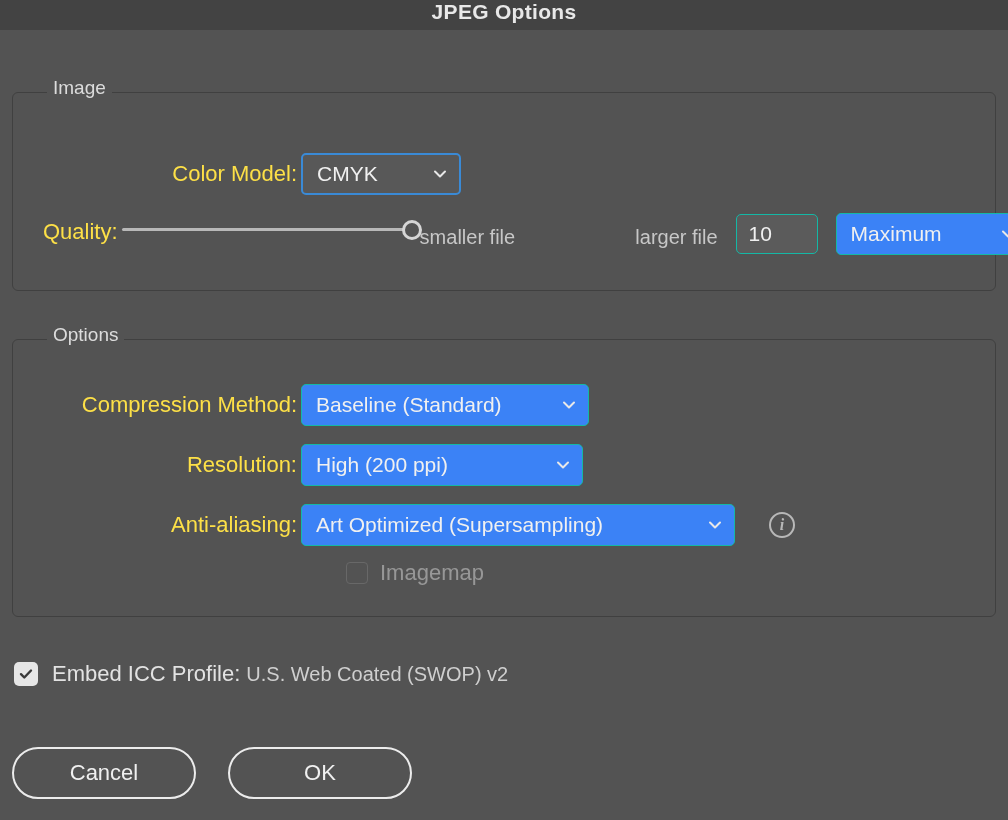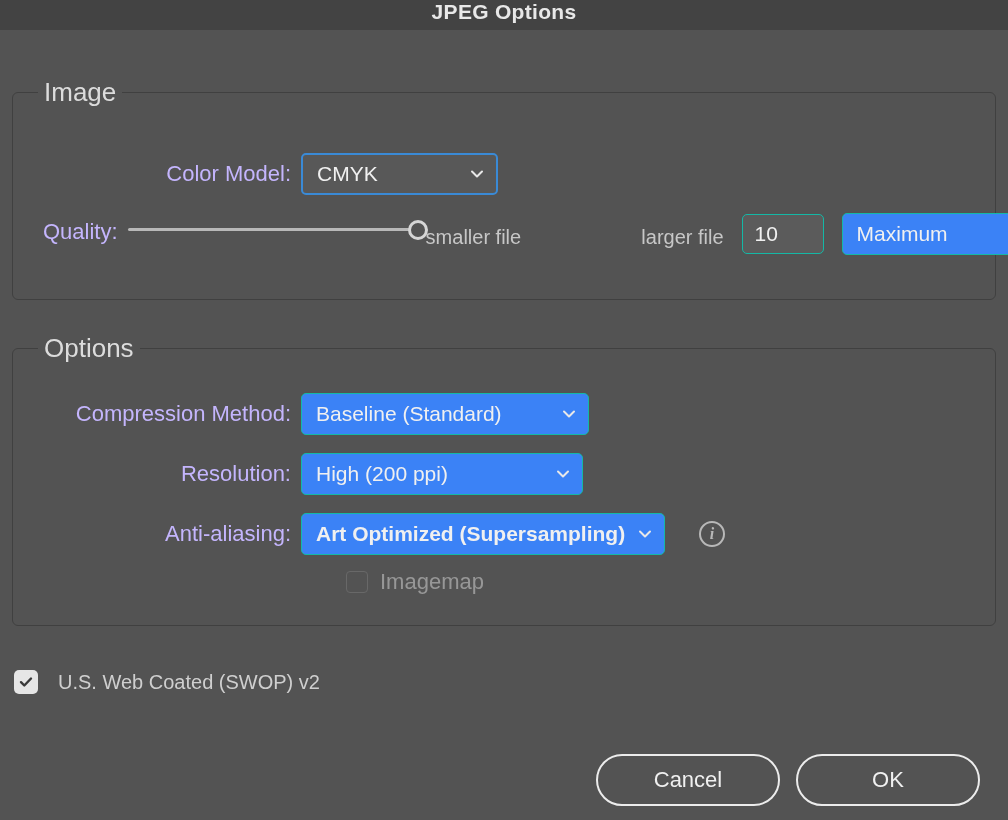--- a/index.html
+++ b/index.html
@@ -33,45 +33,45 @@
   .group {
     position: relative;
     border: 1px solid #404040;
     border-radius: 6px;
     margin-top: 62px;
     padding: 60px 30px 32px 30px;
   }
   .group-legend {
     position: absolute;
     top: -16px;
-    left: 25px;
+    left: 34px;
     background: #535353;
     padding: 0 6px;
-    font-size: 26px;
+    font-size: 19px;
     font-weight: 400;
     color: #dcdcdc;
   }
   .group2 {
     margin-top: 48px;
     padding-top: 44px;
     padding-bottom: 30px;
   }
 
   .row {
     display: flex;
     align-items: center;
     margin-bottom: 18px;
     min-height: 42px;
   }
   .row .label {
     width: 258px;
     text-align: right;
     font-size: 22px;
-    color: #c4b5fd;
-    padding-right: 10px;
+    color: #fde047;
+    padding-right: 4px;
     white-space: nowrap;
   }
   .row .controls {
     display: flex;
     align-items: center;
     gap: 18px;
     flex: 1;
   }
 
   
@@ -85,25 +85,25 @@
     height: 42px;
     padding: 0 12px 0 14px;
     font-size: 21px;
     color: #f0f0f0;
     cursor: default;
   }
   .select.focused {
     border: 2px solid #3a8ad6;
     background: #585858;
   }
-  .sel-cm { width: 197px; }
+  .sel-cm { width: 160px; }
   .sel-pq { width: 192px; }
   .sel-comp { width: 288px; }
   .sel-res { width: 282px; }
-  .sel-aa { width: 364px; font-weight: bold; }
+  .sel-aa { width: 434px; }
 
   .chev {
     width: 14px;
     height: 14px;
     display: inline-block;
   }
   .chev svg { display:block; }
 
   
   .slider-wrap {
@@ -220,22 +220,22 @@
   }
   .embed-profile {
     font-size: 20px;
     color: #cfcfcf;
     margin-left: 6px;
   }
 
   
   .button-row {
     display: flex;
-    justify-content: flex-end;
-    gap: 16px;
+    justify-content: flex-start;
+    gap: 32px;
     margin-top: 60px;
     padding-right: 16px;
   }
   .btn {
     min-width: 184px;
     height: 52px;
     border: 2.5px solid #ececec;
     border-radius: 26px;
     background: transparent;
     color: #f0f0f0;
@@ -271,21 +271,21 @@
           <span>CMYK</span>
           <span class="chev">
             <svg viewBox="0 0 14 14" width="14" height="14">
                 <path d="M2 4.5 L7 9.5 L12 4.5" fill="none" stroke="#e8e8e8" stroke-width="2" stroke-linecap="round" stroke-linejoin="round"></path>
               </svg>
           </span>
         </div>
       </div>
     </div>
 
-    <div class="row" style="align-items:flex-start; margin-bottom:12px;">
+    <div class="row" style="align-items:flex-start; margin-bottom:3px;">
       <div class="label" style="padding-top:6px;">Quality:</div>
       <div class="controls quality-wrap">
         <div class="slider-wrap">
           <div class="slider">
             <div class="track"></div>
             <div class="thumb"></div>
           </div>
           <div class="slider-labels">
             <span>smaller file</span>
             <span>larger file</span>
@@ -359,20 +359,21 @@
       <div class="txt">Imagemap</div>
     </div>
   </div>
 
   <div class="embed-row">
     <div class="chk">
       <svg viewBox="0 0 16 16" width="16" height="16">
           <path d="M3 8.2 L6.3 11.5 L13 4.5" fill="none" stroke="#3a3a3a" stroke-width="2.4" stroke-linecap="round" stroke-linejoin="round"></path>
         </svg>
     </div>
+    <span class="embed-label">Embed ICC Profile:</span>
     <span class="embed-profile">U.S. Web Coated (SWOP) v2</span>
   </div>
 
   <div class="button-row">
     <div class="btn">
       <span>Cancel</span>
     </div>
     <div class="btn">
       <span>OK</span>
     </div>

